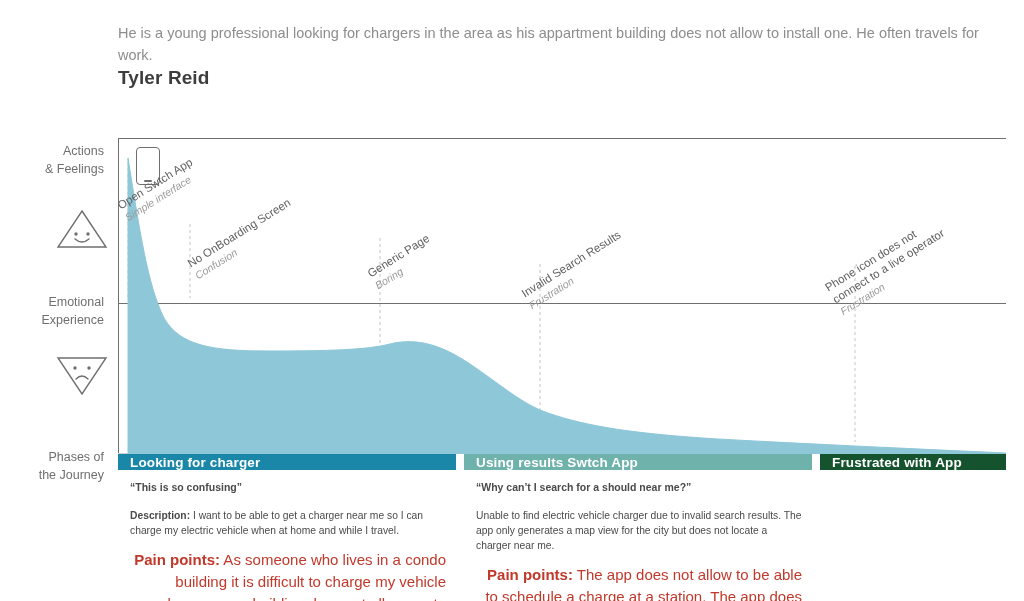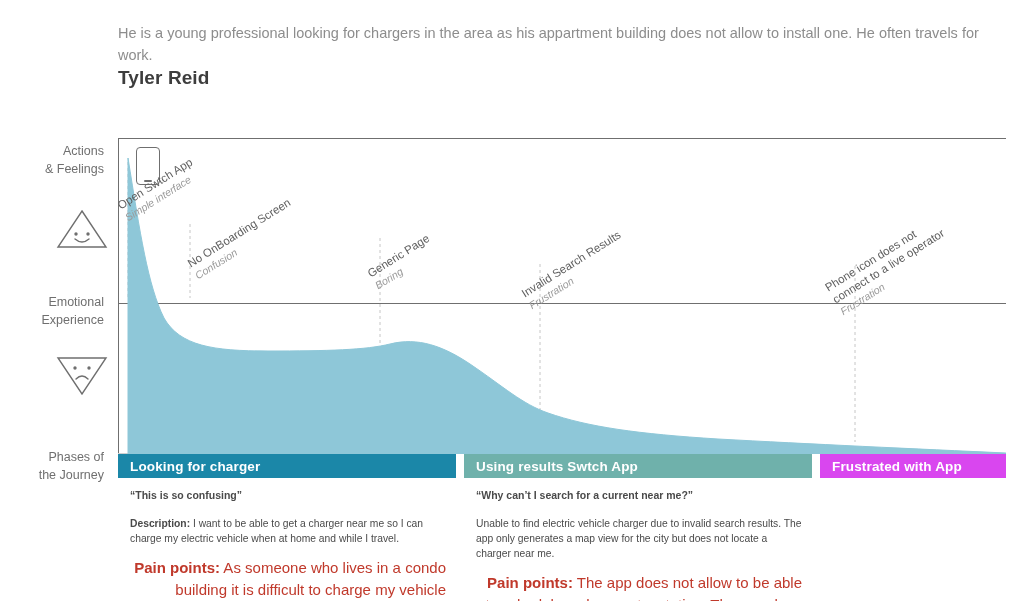--- a/index.html
+++ b/index.html
@@ -117,21 +117,21 @@
     left: 118px;
     top: 454px;
     width: 888px;
     height: 140px;
   }
   .phase {
     position: absolute;
     top: 0;
   }
   .phase-bar {
-    height: 24px;
+    height: 16px;
     display: flex;
     align-items: center;
     padding-left: 12px;
     box-sizing: border-box;
   }
   .phase-bar-title {
     font-size: 13.5px;
     font-weight: bold;
     color: #ffffff;
     letter-spacing: 0.15px;
@@ -267,25 +267,25 @@
       <div class="phase-desc"><span class="lbl-bold">Description:</span><span> I want to be able to get a charger near me so I can charge my electric vehicle when at home and while I travel.</span></div>
       <div class="phase-pain"><span class="lbl-bold">Pain points:</span><span> As someone who lives in a condo building it is difficult to charge my vehicle because my building does not allow me to install a charger.</span></div>
     </div>
   </div>
 
   <div class="phase" style="left:346px; width:348px;">
     <div class="phase-bar" style="background:#6fb1ab; width:348px;">
       <span class="phase-bar-title">Using results Swtch App</span>
     </div>
     <div class="phase-body" style="width:348px;">
-      <div class="phase-quote">“Why can’t I search for a current near me?”</div>
+      <div class="phase-quote">“Why can’t I search for a should near me?”</div>
       <div class="phase-desc"><span class="lbl-bold"></span><span>Unable to find electric vehicle charger due to invalid search results. The app only generates a map view for the city but does not locate a charger near me.</span></div>
       <div class="phase-pain"><span class="lbl-bold">Pain points:</span><span> The app does not allow to be able to schedule a charge at a station. The app does not tell you if the station has specific charger for particular vehicle make and model.</span></div>
     </div>
   </div>
 
   <div class="phase" style="left:702px; width:186px;">
-    <div class="phase-bar" style="background:#d946ef; width:186px;">
+    <div class="phase-bar" style="background:#14532d; width:186px;">
       <span class="phase-bar-title">Frustrated with App</span>
     </div>
   </div>
 
 </div>
 
 </body></html>

